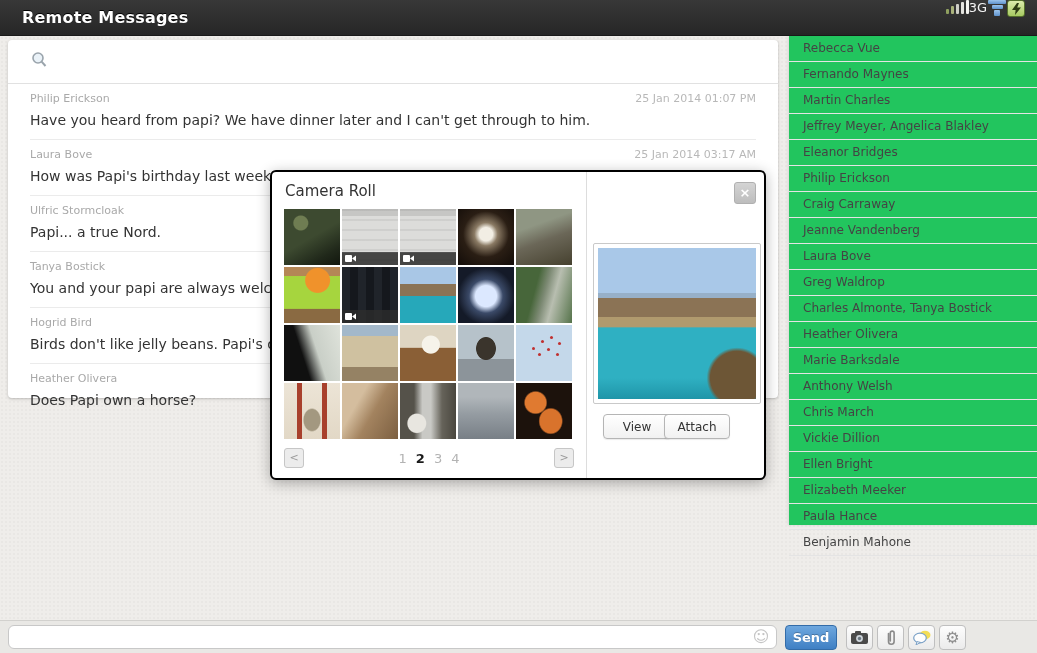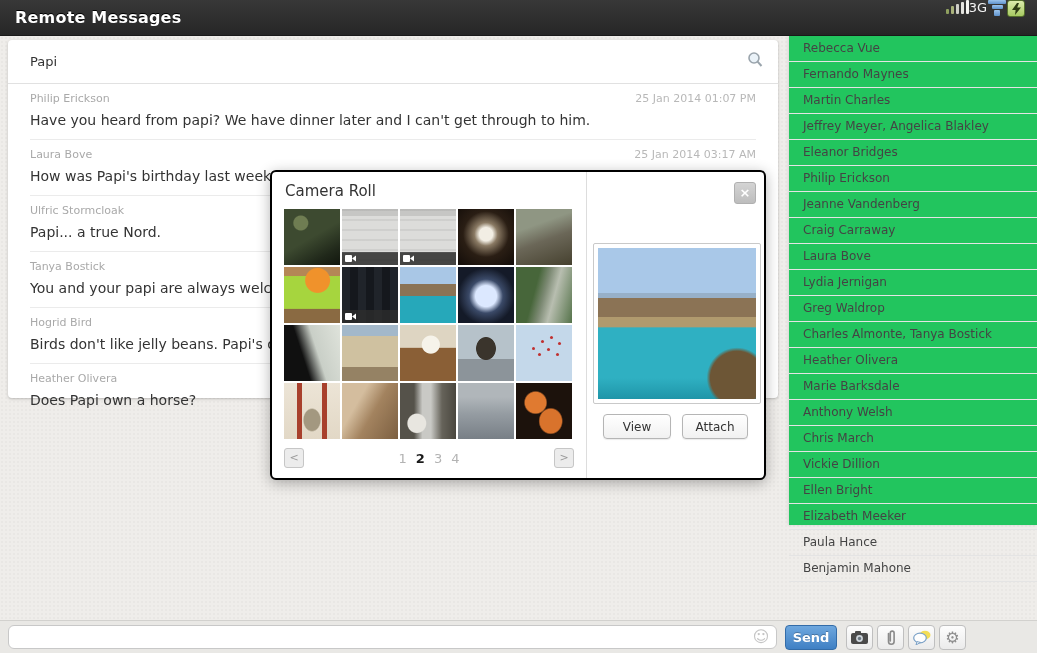--- a/index.html
+++ b/index.html
@@ -9,21 +9,21 @@
     position:relative;
     background-color:#efedea;
     background-image:radial-gradient(rgba(0,0,0,0.025) 1px, transparent 1px);
     background-size:4px 4px;
   }
 
   
   .topbar { position:absolute; left:0; top:0; width:1037px; height:36px;
     background:linear-gradient(#383838,#262626); border-bottom:1px solid #1a1a1a;
     display:flex; align-items:center; }
-  .topbar-title { color:#fff; font-weight:bold; font-size:16px; padding-left:15px;
+  .topbar-title { color:#fff; font-weight:bold; font-size:16px; padding-left:22px;
     text-shadow:0 -1px 0 #000; letter-spacing:0.2px; }
   .status-cluster { position:absolute; right:12px; top:0; height:36px;
     display:flex; }
   .sig { display:flex; align-items:flex-end; gap:2px; height:14px; }
   .sig i { display:block; width:3px; border-radius:1px; }
   .sig i:nth-child(1){height:5px;  background:#8fa05f;}
   .sig i:nth-child(2){height:8px;  background:#aab37c;}
   .sig i:nth-child(3){height:10px; background:#cfcfc8;}
   .sig i:nth-child(4){height:12px; background:#e4e4df;}
   .sig i:nth-child(5){height:14px; background:#f4f4f0;}
@@ -108,21 +108,21 @@
     background:#fff; border:1px solid #c9c9c9; border-radius:2px; padding:4px; }
   .preview-img { width:100%; height:100%;
     background:
       radial-gradient(circle at 88% 86%, #6d5636 0 14%, rgba(0,0,0,0) 16%),
       linear-gradient(180deg,#a9c8e8 0 30%, #97b0c8 30% 33%, #8b7355 33% 46%,
         #b09a6e 46% 52%, #2fb0c2 53% 86%, #1f95a8 100%); }
   .pv-btn { position:absolute; top:242px; height:25px; background:linear-gradient(#ffffff,#f1f1f1);
     border:1px solid #b5b5b5; border-radius:4px; font-size:12px; color:#333;
     box-shadow:0 1px 1px rgba(0,0,0,0.08); cursor:pointer; font-family:inherit; }
   .pv-view { left:16px; width:68px; }
-  .pv-attach { left:95px; width:66px; }
+  .pv-attach { left:77px; width:66px; }
 
   
   .th1{background:radial-gradient(circle at 30% 25%, #6f7d52 0 12%, rgba(0,0,0,0) 14%),
        linear-gradient(150deg,#3d4a30 0 50%, #20281a 80%, #12170e);}
   .th2,.th3{background:linear-gradient(180deg,#c6c6c4 0 12%, #dcdcda 12% 78%, #9a9a98 78%),
        #d8d8d6;}
   .th2::before,.th3::before{content:''; position:absolute; inset:0;
        background:repeating-linear-gradient(180deg, rgba(0,0,0,0.06) 0 2px, transparent 2px 10px);}
   .th4{background:radial-gradient(circle at 50% 45%, #f2eee4 0 16%, #8a7a64 28%, #2a1e14 55%, #120c08);}
   .th5{background:linear-gradient(160deg,#8f9683 0 30%, #6b6758 55%, #46412f 100%);}
@@ -176,21 +176,20 @@
     <div class="battery">
       <svg width="9" height="12" viewBox="0 0 9 12">
           <polygon points="5,0 0,7 3.6,7 3,12 9,4.6 5.2,4.6 7,0" fill="#2f3d14"></polygon>
         </svg>
     </div>
   </div>
 </div>
 
 <div class="panel">
   <div class="search-row">
-    <input type="text" value="Papi" style="">
     <span>
       <svg width="18" height="18" viewBox="0 0 18 18">
         <circle cx="8" cy="7" r="5" fill="#eaf2f8" stroke="#9aa4ac" stroke-width="1.6"></circle>
         <line x1="11.6" y1="10.6" x2="15.5" y2="15" stroke="#9aa4ac" stroke-width="2"></line>
       </svg>
     </span>
   </div>
   <div class="msglist">
     <div class="msg">
       <div class="msg-head">
@@ -238,24 +237,23 @@
 </div>
 
 <div class="sidebar">
   <ul>
     <li>Rebecca Vue</li>
     <li>Fernando Maynes</li>
     <li>Martin Charles</li>
     <li>Jeffrey Meyer, Angelica Blakley</li>
     <li>Eleanor Bridges</li>
     <li>Philip Erickson</li>
+    <li>Craig Carraway</li>
     <li>Jeanne Vandenberg</li>
-    <li>Craig Carraway</li>
     <li>Laura Bove</li>
-    <li>Lydia Jernigan</li>
     <li>Greg Waldrop</li>
     <li>Charles Almonte, Tanya Bostick</li>
     <li>Heather Olivera</li>
     <li>Marie Barksdale</li>
     <li>Anthony Welsh</li>
     <li>Chris March</li>
     <li>Vickie Dillion</li>
     <li>Ellen Bright</li>
     <li>Elizabeth Meeker</li>
     <li>Paula Hance</li>

